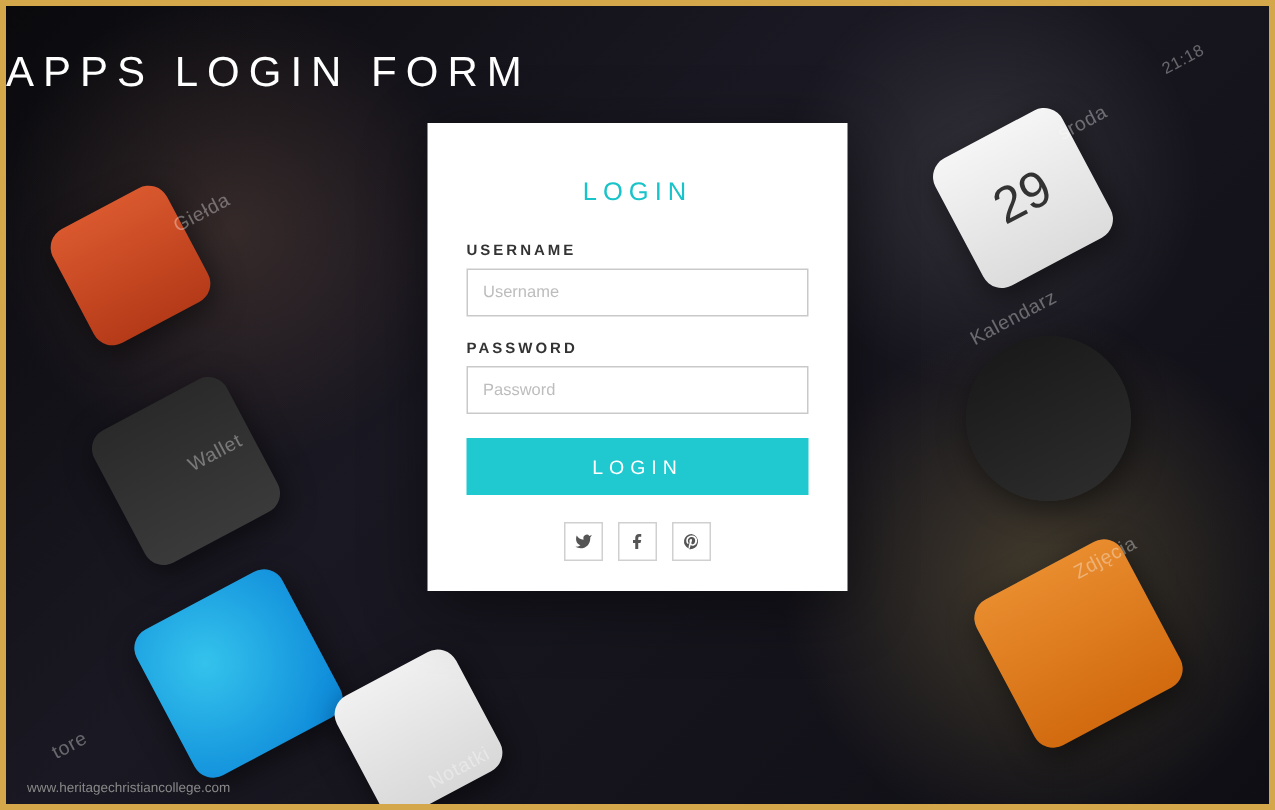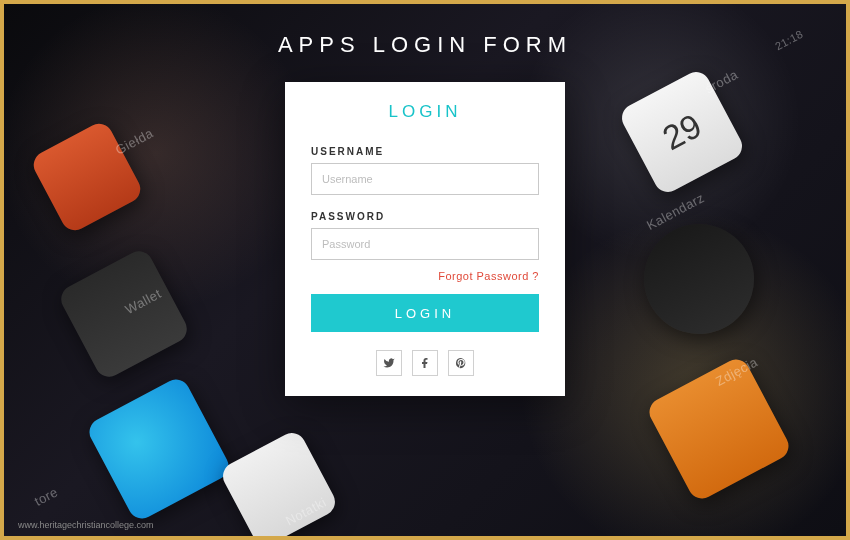--- a/index.html
+++ b/index.html
@@ -40,34 +40,33 @@
       position: absolute;
       color: rgba(255,255,255,0.35);
       font-size: 13px;
       transform: rotate(-28deg);
       letter-spacing: 0.5px;
       pointer-events: none;
     }
     .page-title {
       position: absolute;
       top: 28px; left: 0; right: 0;
-      text-align: center;
       color: #fff;
-      font-size: 22px;
+      font-size: 28px;
       font-weight: 300;
       letter-spacing: 6px;
     }
     .card {
       position: absolute;
       top: 78px;
       left: 50%;
       transform: translateX(-50%);
       width: 280px;
       background: #fff;
-      padding: 20px 26px 20px;
+      padding: 36px 26px 20px;
       box-shadow: 0 10px 40px rgba(0,0,0,0.45);
     }
     .card-title {
       text-align: center;
       color: #18c3c9;
       font-size: 17px;
       letter-spacing: 4px;
       font-weight: 400;
       margin-bottom: 24px;
     }
@@ -171,21 +170,20 @@
 
   <div class="card">
     <h2 class="card-title">LOGIN</h2>
 
     <div class="field-label">USERNAME</div>
     <input class="field" type="text" placeholder="Username" style="">
 
     <div class="field-label">PASSWORD</div>
     <input class="field" type="password" placeholder="Password" style="">
 
-    <a href="#" class="forgot">Forgot Password ?</a>
 
     <button class="login-btn">LOGIN</button>
 
     <div class="socials">
       <div class="social">
         <svg viewBox="0 0 24 24">
             <path d="M23 3a10.9 10.9 0 0 1-3.14 1.53A4.48 4.48 0 0 0 12 8.5v1A10.66 10.66 0 0 1 3 4s-4 9 5 13a11.64 11.64 0 0 1-7 2c9 5 20 0 20-11.5a4.5 4.5 0 0 0-.08-.83A7.72 7.72 0 0 0 23 3z"></path>
           </svg>
       </div>
       <div class="social">

